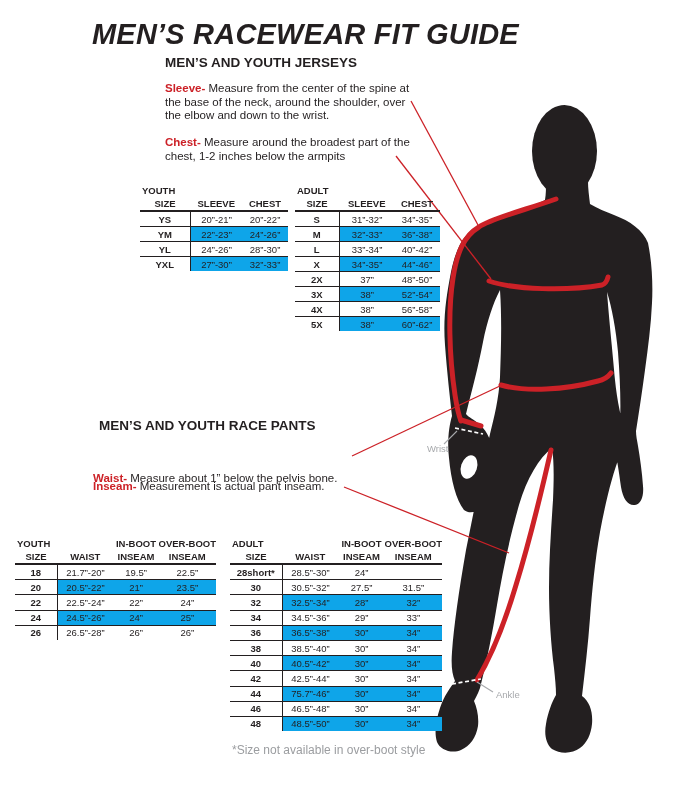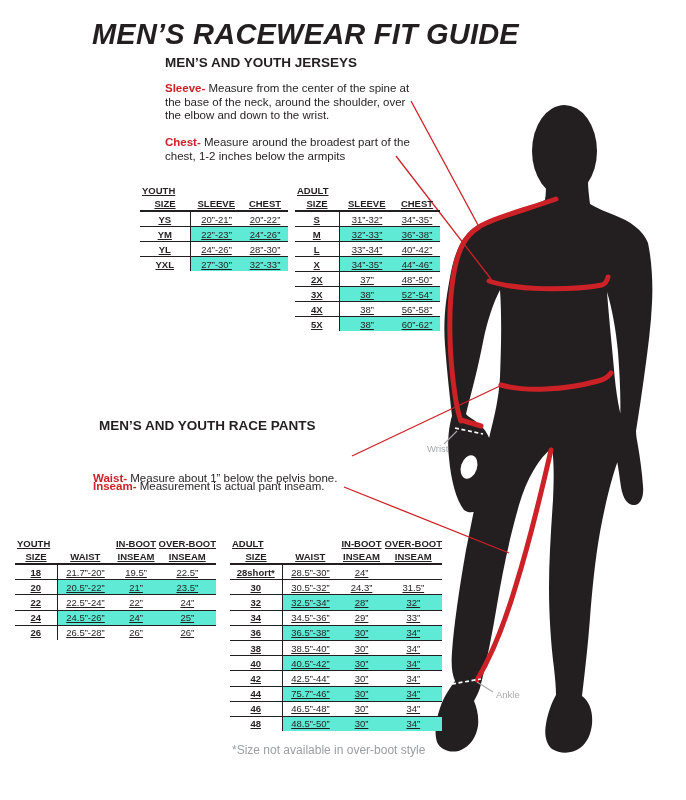--- a/index.html
+++ b/index.html
@@ -17,31 +17,31 @@
   #pants-heading{left:99px;top:418px;}
   .instruction{font-size:11.5px;line-height:13.5px;}
   .instruction .lbl{font-weight:bold;color:#cc2127;}
   #sleeve-instruction{left:165px;top:82px;width:256px;}
   #chest-instruction{left:165px;top:136px;width:246px;}
   #waist-instruction{left:93px;top:472px;white-space:nowrap;}
   #inseam-instruction{left:93px;top:480px;white-space:nowrap;}
   #footnote{left:232px;top:743px;font-size:12px;color:#9b9da0;white-space:nowrap;}
 
   
-  .sizetable{border-collapse:collapse;table-layout:fixed;text-decoration:underline;}
+  .sizetable{border-collapse:collapse;table-layout:fixed;}
   .sizetable th,.sizetable td{
     padding:0;text-align:center;font-size:9.5px;overflow:hidden;white-space:nowrap;
   }
   .sizetable thead th{font-weight:bold;}
   .sizetable thead tr.group-row th{height:12px;vertical-align:bottom;}
   .sizetable thead tr.group-row th.group-label{text-align:left;padding-left:2px;}
   .sizetable thead tr.colhead-row th{height:14px;border-bottom:2px solid #231f20;vertical-align:middle;}
   .sizetable tbody tr + tr td{border-top:1.4px solid #231f20;}
   .sizetable tbody td:first-child{border-right:1.4px solid #231f20;font-weight:bold;}
-  .sizetable tbody tr.shaded td:not(:first-child){background:#5eead4;}
+  .sizetable tbody tr.shaded td:not(:first-child){background:#0ea5e9;}
   .jersey tbody td{height:14px;}
   .pants tbody td{height:14.2px;}
   #youth-jerseys-table{left:140px;top:184px;}
   #adult-jerseys-table{left:295px;top:184px;}
   #youth-pants-table{left:15px;top:537px;}
   #adult-pants-table{left:230px;top:537px;}
   #youth-jerseys-table th:nth-child(1),#youth-jerseys-table td:nth-child(1){width:48px;}
   #youth-jerseys-table th:nth-child(2),#youth-jerseys-table td:nth-child(2){width:52px;}
   #youth-jerseys-table th:nth-child(3),#youth-jerseys-table td:nth-child(3){width:45px;}
   #adult-jerseys-table th:nth-child(1),#adult-jerseys-table td:nth-child(1){width:42px;}
@@ -348,21 +348,21 @@
         <tbody>
           <tr>
             <td>28short*</td>
             <td>28.5”-30”</td>
             <td>24”</td>
             <td></td>
           </tr>
           <tr>
             <td>30</td>
             <td>30.5”-32”</td>
-            <td>24.3”</td>
+            <td>27.5”</td>
             <td>31.5”</td>
           </tr>
           <tr class="shaded">
             <td>32</td>
             <td>32.5”-34”</td>
             <td>28”</td>
             <td>32”</td>
           </tr>
           <tr>
             <td>34</td>

